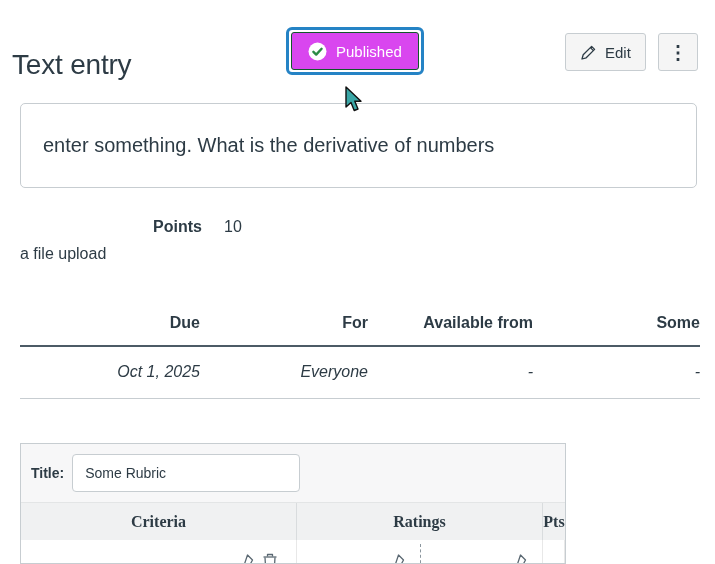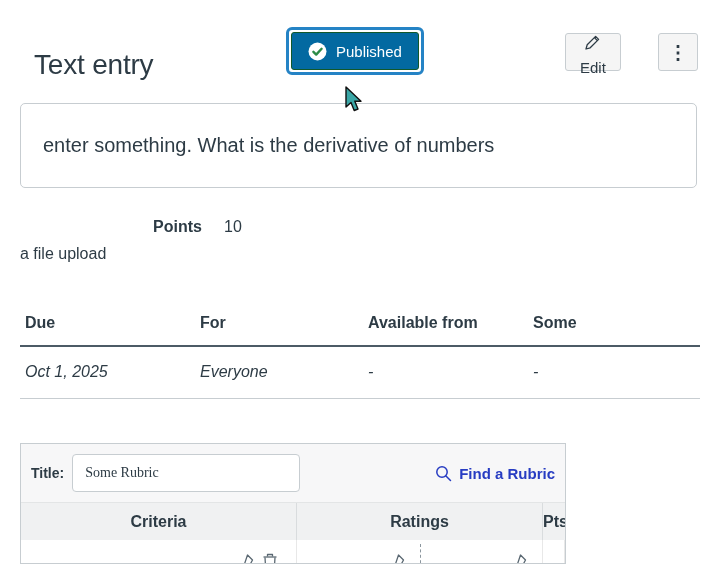--- a/index.html
+++ b/index.html
@@ -1,64 +1,64 @@
 <!DOCTYPE html>
 <html><head>
 <meta charset="utf-8">
 <style>
   html,body{margin:0;padding:0;width:715px;height:564px;overflow:hidden;background:#fff;
     font-family:"Liberation Sans",sans-serif;color:#2D3B45;}
   .stage{position:relative;width:715px;height:564px;}
 
   
-  .page-title{position:absolute;left:34px;top:30px;font-size:28px;font-weight:500;letter-spacing:-0.2px;}
+  .page-title{position:absolute;left:12px;top:30px;font-size:28px;font-weight:500;letter-spacing:-0.2px;}
   .btn{position:absolute;top:33px;display:inline-flex;align-items:center;gap:8px;background:#F5F5F5;
     border:1px solid #C7CDD1;border-radius:3px;height:38px;padding:0 14px;font-size:15px;color:#2D3B45;
     box-sizing:border-box;cursor:pointer;white-space:nowrap;}
   .pub-ring{position:absolute;left:286px;top:27px;border:3px solid #2583C5;border-radius:6px;padding:2px;}
-  .pub-btn{display:inline-flex;align-items:center;gap:9px;background:#0369a1;color:#fff;
+  .pub-btn{display:inline-flex;align-items:center;gap:9px;background:#d946ef;color:#fff;
     border:1px solid #11582B;border-radius:3px;height:38px;padding:0 16px;font-size:15px;font-weight:500;
     box-sizing:border-box;cursor:pointer;}
   .btn-assign{left:432px;}
-  .btn-edit{left:565px;flex-direction:column;}
+  .btn-edit{left:565px;}
   .btn-kebab{left:658px;width:40px;justify-content:center;padding:0;font-size:19px;font-weight:700;letter-spacing:0;}
 
   
   .desc-box{position:absolute;left:20px;top:103px;width:677px;height:85px;border:1px solid #C7CDD1;
     border-radius:5px;box-sizing:border-box;display:flex;align-items:center;padding-left:22px;font-size:20px;}
 
   
   .cursor{position:absolute;left:344px;top:86px;z-index:9;}
 
   
   .details{position:absolute;left:20px;top:218px;display:grid;grid-template-columns:182px auto;
     column-gap:22px;row-gap:9px;font-size:16px;}
   .details .lbl{text-align:right;font-weight:700;}
 
   
-  .dates{position:absolute;left:20px;top:314px;width:680px;font-size:16px;}
+  .dates{position:absolute;left:20px;top:314px;width:680px;font-size:16px;text-align:right;}
   .dates-head{display:grid;grid-template-columns:180px 168px 165px 1fr;font-weight:700;
     padding-bottom:13px;border-bottom:2px solid #4C5B66;}
   .dates-row{display:grid;grid-template-columns:180px 168px 165px 1fr;padding:16px 0 17px 0;
     border-bottom:1px solid #C7CDD1;font-style:italic;}
   .dates .c1{padding-left:5px;}
 
   
   .rubric{position:absolute;left:20px;top:443px;width:546px;height:121px;border:1px solid #C7CDD1;
     box-sizing:border-box;overflow:hidden;background:#fff;}
   .rubric-titlebar{height:59px;background:#F7F7F8;display:flex;align-items:center;padding:0 10px;
     border-bottom:1px solid #E3E5E6;box-sizing:border-box;}
   .rubric-titlebar .tlabel{font-weight:700;font-size:14px;}
   .rubric-title-input{margin-left:8px;width:228px;height:38px;border:1px solid #C7CDD1;border-radius:4px;
-    padding:0 12px;font-size:14px;color:#2D3B45;font-family:Liberation Serif, serif;box-sizing:border-box;}
+    padding:0 12px;font-size:14px;color:#2D3B45;font-family:Liberation Sans, sans-serif;box-sizing:border-box;}
   .find-rubric{margin-left:auto;display:flex;align-items:center;gap:7px;color:#273CC2;font-weight:700;
     font-size:15px;cursor:pointer;text-decoration:none;}
   .rubric-head{display:grid;grid-template-columns:276px 246px 1fr;background:#F0F1F2;height:37px;
     align-items:center;text-align:center;font-weight:700;font-size:16px;}
-  .rubric-head .hcell{border-right:1px solid #D9DCDE;line-height:37px;}
+  .rubric-head .hcell{border-right:1px solid #D9DCDE;line-height:37px;font-family:Liberation Serif, serif;}
   .rubric-head .hcell:last-child{border-right:none;}
   .rubric-body{position:relative;height:24px;background:#fff;display:grid;grid-template-columns:276px 246px 1fr;}
   .rubric-body .bcell{border-right:1px solid #E8E8E8;}
   .rubric-body .bcell:last-child{border-right:none;}
   .dash-div{position:absolute;left:399px;top:4px;height:30px;border-left:1px dashed #8B969E;}
   .mini-icon{position:absolute;top:13px;}
   .mi-1{left:219px;} .mi-2{left:241px;} .mi-3{left:370px;} .mi-4{left:492px;}
 </style>
 </head>
 <body>
@@ -122,29 +122,20 @@
       <span>Everyone</span>
       <span>-</span>
       <span>-</span>
     </div>
   </div>
 
   <div class="rubric">
     <div class="rubric-titlebar">
       <span class="tlabel">Title:</span>
       <input class="rubric-title-input" type="text" value="Some Rubric" style="">
-      <a class="find-rubric">
-        <span style="display:flex;">
-          <svg width="17" height="17" viewBox="0 0 17 17" fill="none" stroke="#273CC2" stroke-width="1.5">
-            <circle cx="7" cy="7" r="5.2"></circle>
-            <path d="M11 11 L15.5 15.5" stroke-linecap="round"></path>
-          </svg>
-        </span>
-        <span>Find a Rubric</span>
-      </a>
     </div>
 
     <div class="rubric-head">
       <span class="hcell">Criteria</span>
       <span class="hcell">Ratings</span>
       <span class="hcell">Pts</span>
     </div>
 
     <div class="rubric-body">
       <span class="bcell"></span>

